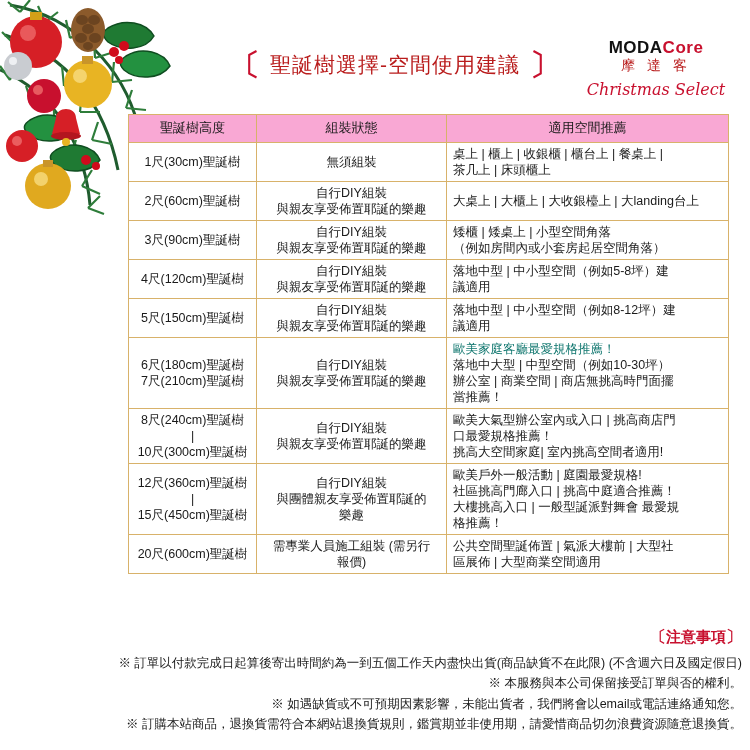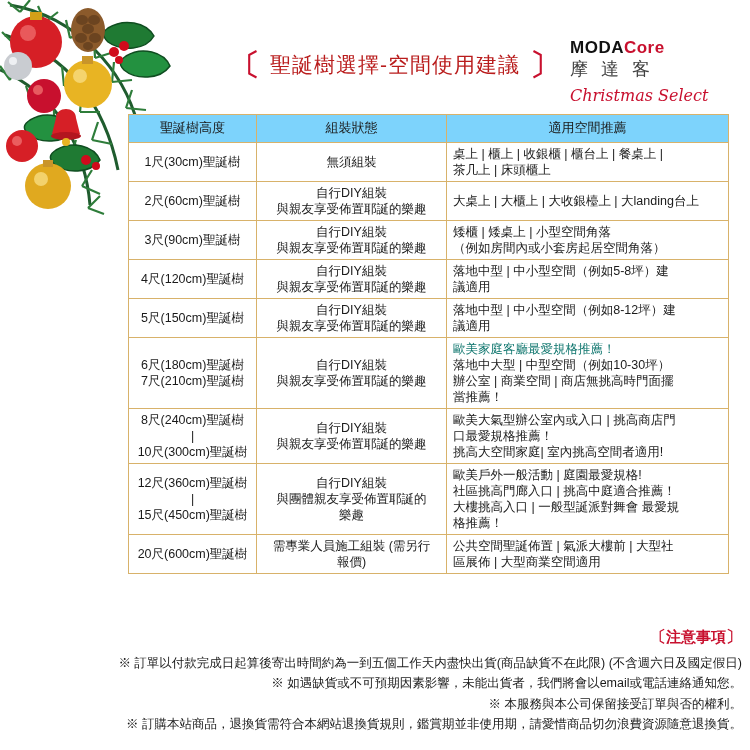--- a/index.html
+++ b/index.html
@@ -49,35 +49,35 @@
   }
   .main-title {
     color: #b91c1c;
     font-size: 21px;
     font-weight: normal;
     letter-spacing: 1px;
     white-space: nowrap;
   }
   .brand {
     position: absolute;
-    right: 20px;
+    right: 4px;
     top: 10px;
     width: 140px;
-    text-align: left;
+    text-align: center;
   }
   .brand-name {
     font-size: 17px;
     font-weight: bold;
     color: #111111;
     letter-spacing: 0.5px;
   }
   .brand-name .accent { color: #c8102e; }
   .brand-sub {
-    font-size: 18px;
-    color: #404040;
+    font-size: 14px;
+    color: #b91c1c;
     letter-spacing: 4px;
     margin-top: -1px;
   }
   .brand-script {
     margin-top: 5px;
     font-family: "DejaVu Serif", serif;
     font-style: italic;
     font-size: 16px;
     color: #c8102e;
   }
@@ -96,21 +96,21 @@
     font-size: 12.5px;
     color: #1a1a1a;
   }
   table.spec td, table.spec th {
     border: 1px solid #d8b26a;
     padding: 3px 6px;
     vertical-align: middle;
     line-height: 1.28;
   }
   table.spec thead th {
-    background: #7dd3fc;
+    background: #f9a8d4;
     text-align: center;
     font-weight: normal;
     font-size: 13px;
     padding: 5px 21px;
   }
   col.c1 { width: 128px; }
   col.c2 { width: 190px; }
   col.c3 { width: 282px; }
 
   .col-h { text-align: center; }
@@ -344,17 +344,17 @@
       </tbody>
   </table>
 </div>
 
 <div class="notes">
   <div class="notes-title">
     <span class="bracket">〔</span><span>注意事項</span><span class="bracket">〕</span>
   </div>
   <div id="notes-list">
       <div class="note-line">※ 訂單以付款完成日起算後寄出時間約為一到五個工作天内盡快出貨(商品缺貨不在此限) (不含週六日及國定假日)</div>
+      <div class="note-line">※ 本服務與本公司保留接受訂單與否的權利。</div>
       <div class="note-line">※ 如遇缺貨或不可預期因素影響，未能出貨者，我們將會以email或電話連絡通知您。</div>
-      <div class="note-line">※ 本服務與本公司保留接受訂單與否的權利。</div>
       <div class="note-line">※ 訂購本站商品，退換貨需符合本網站退換貨規則，鑑賞期並非使用期，請愛惜商品切勿浪費資源隨意退換貨。</div>
     </div>
 </div>
 
 </body></html>

